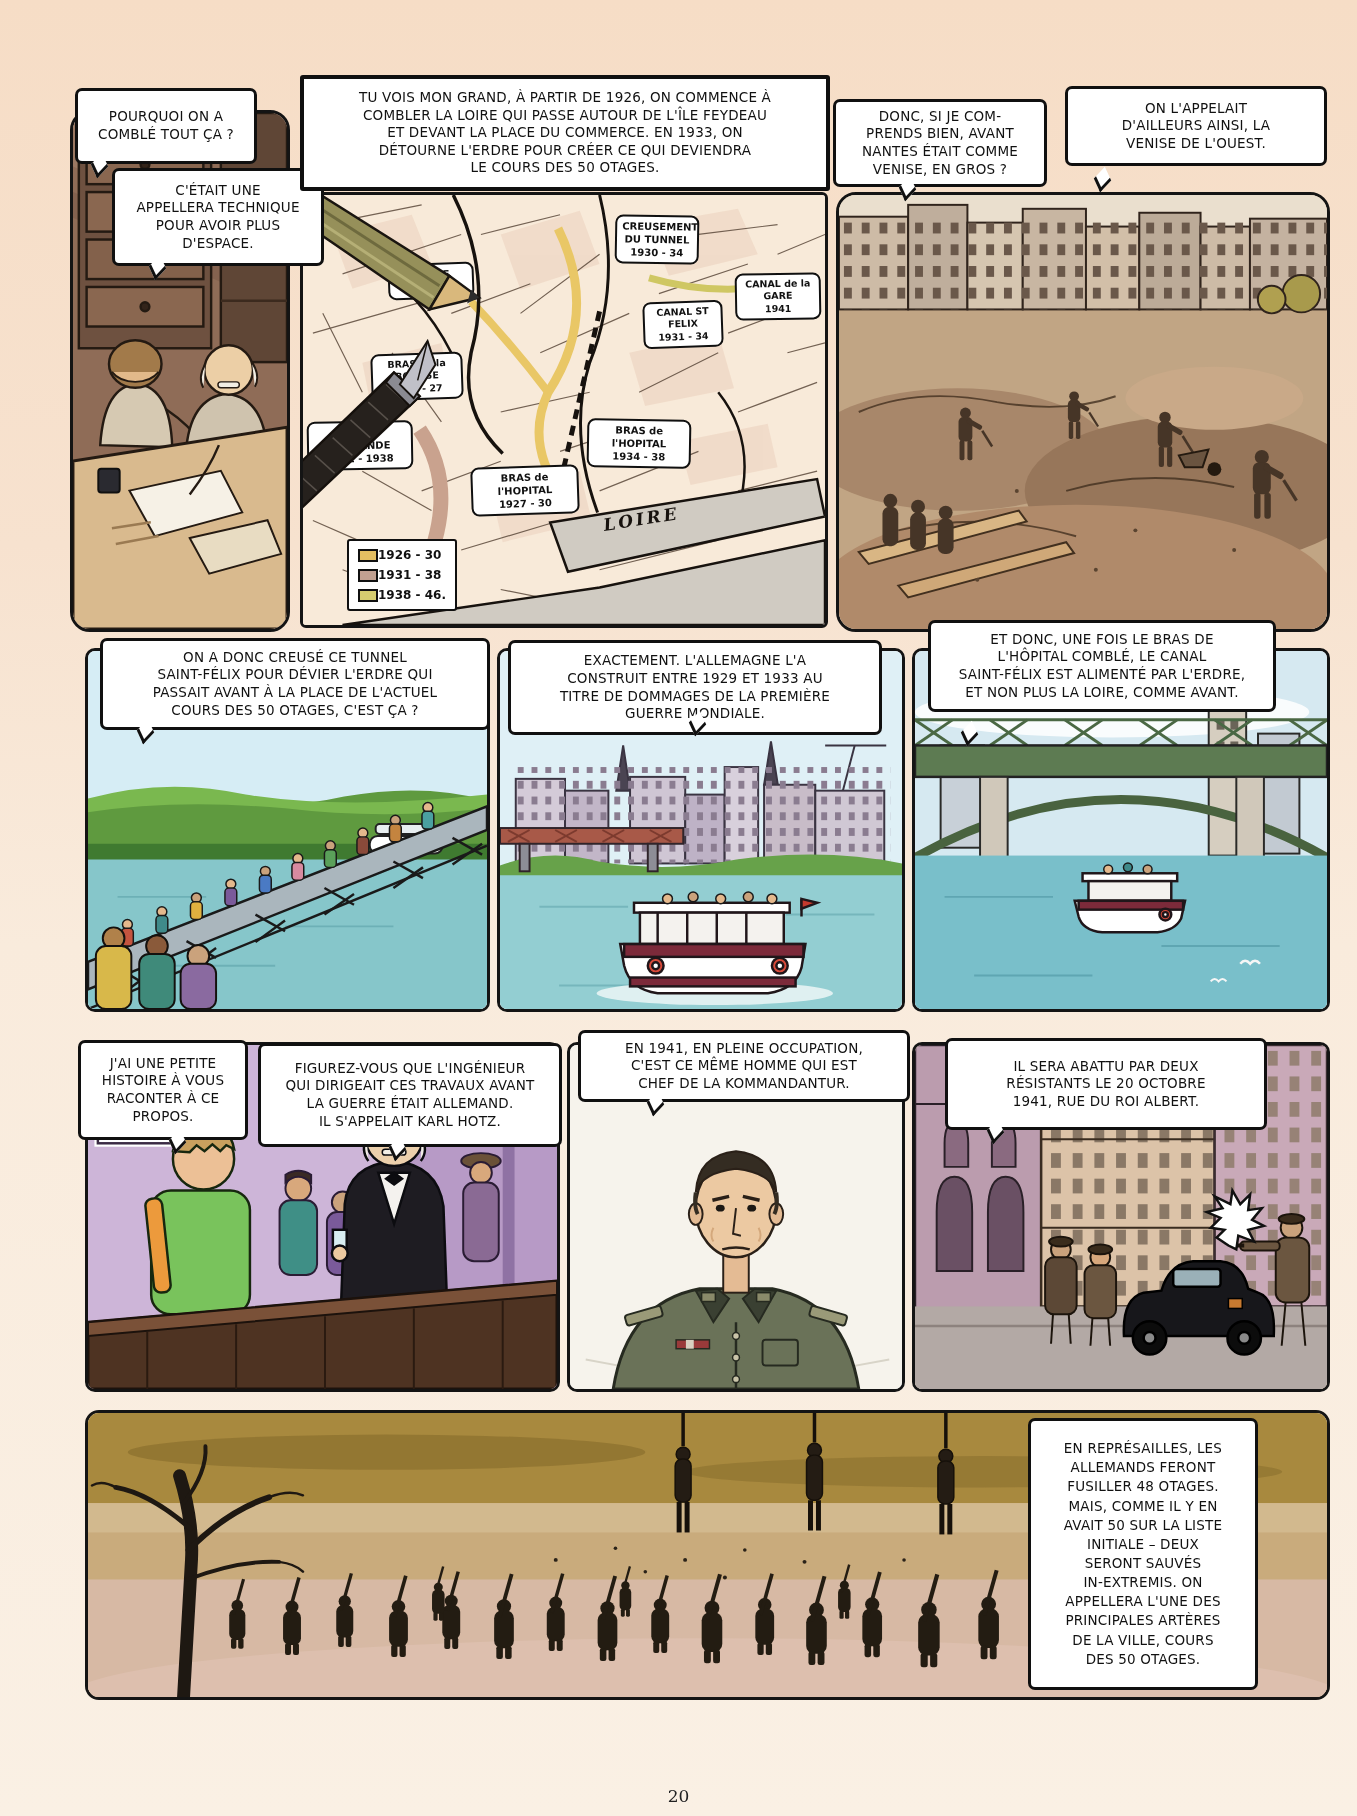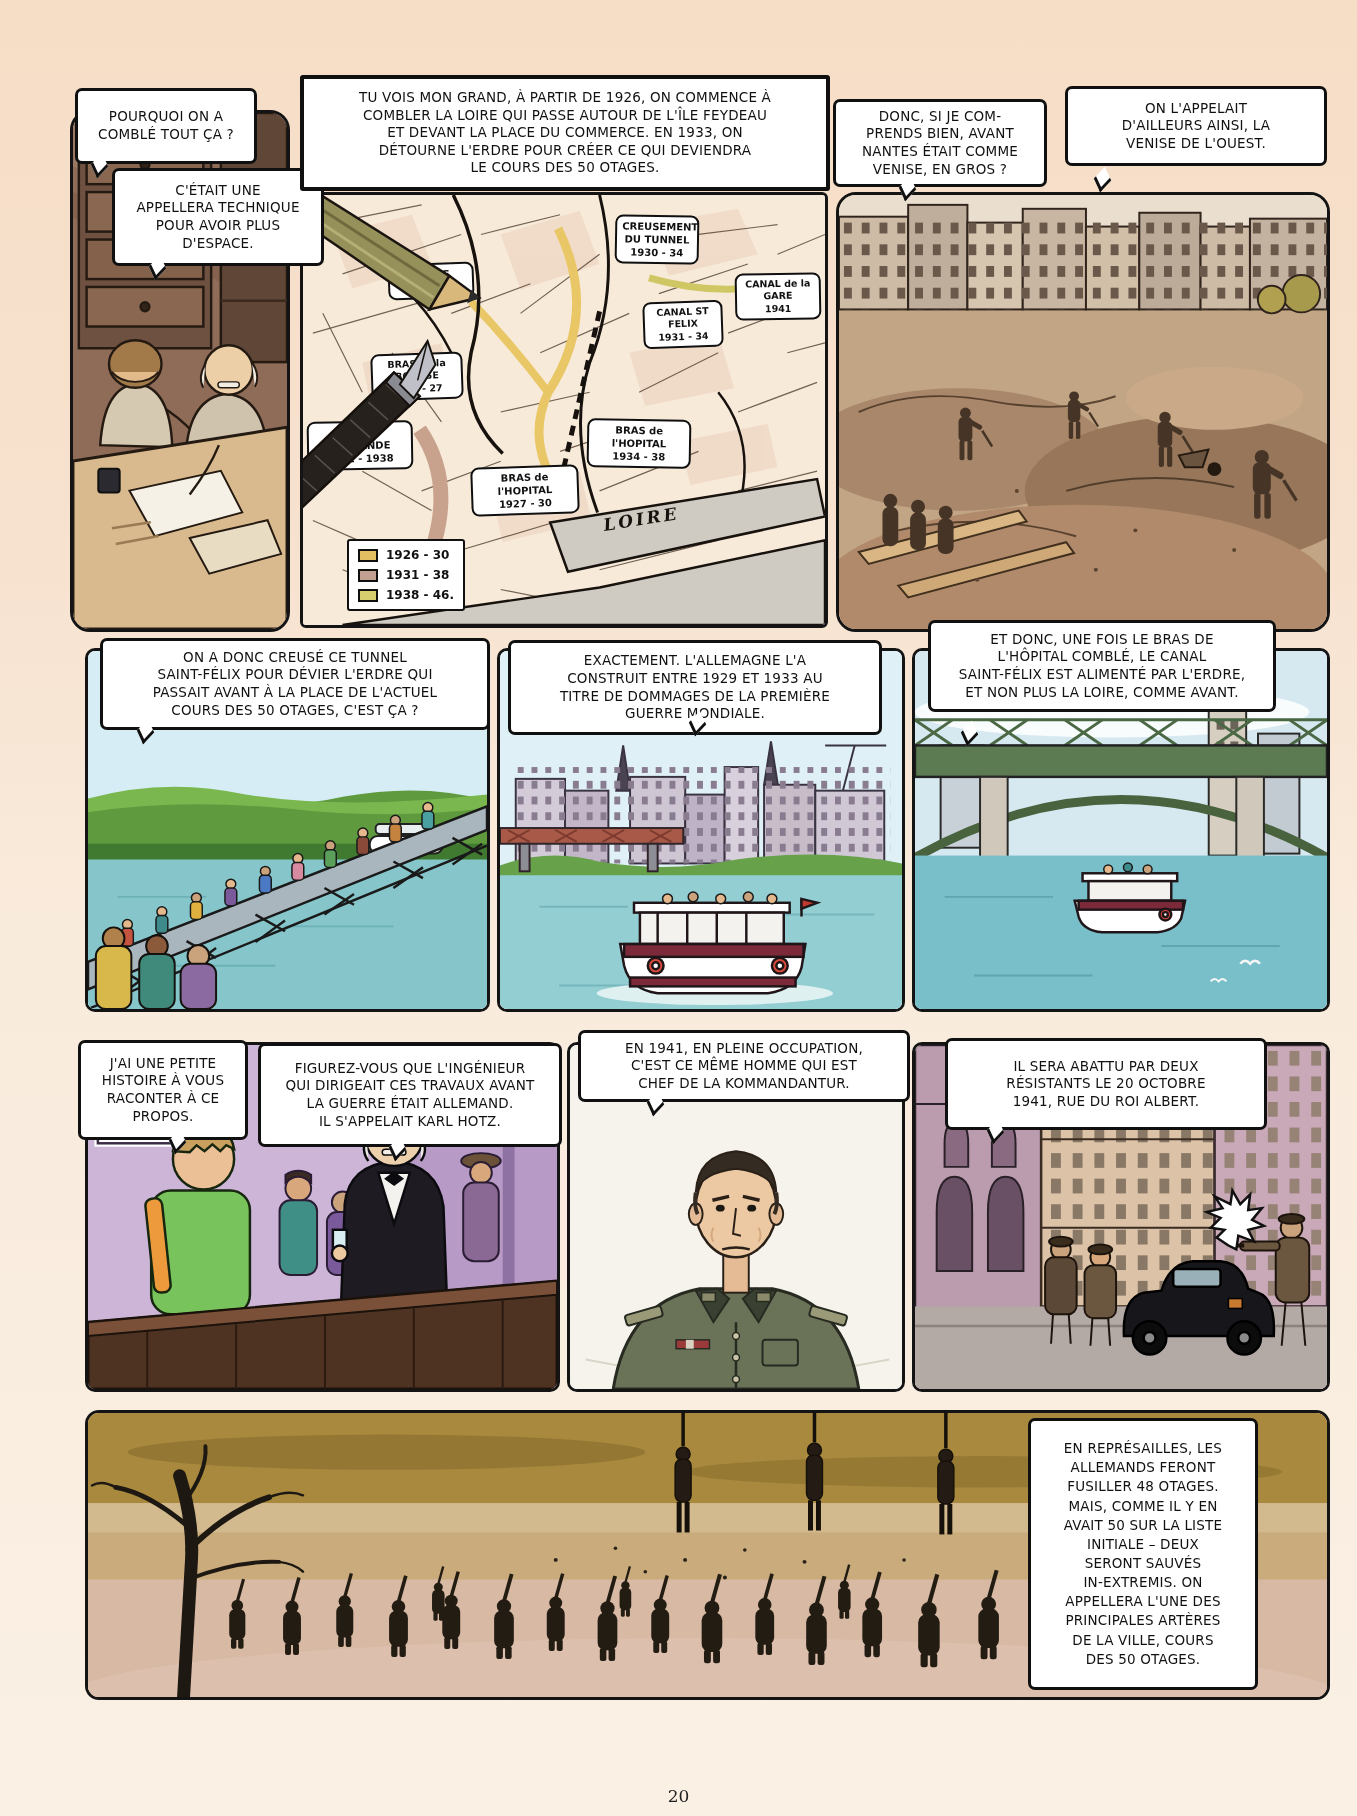--- a/index.html
+++ b/index.html
@@ -17,21 +17,21 @@
   .tail{position:absolute;width:15px;height:15px;background:#fff;border-right:3px solid #101010;
         border-bottom:3px solid #101010;transform:rotate(65deg) skewX(22deg);z-index:6}
   .map-label{position:absolute;background:#fff;border:2.5px solid #101010;border-radius:8px;
              padding:3px 5px;font-size:10px;font-weight:bold;text-align:center;
              white-space:pre-line;line-height:1.3;z-index:3}
   .loire{position:absolute;font-family:"DejaVu Serif","Liberation Serif",serif;font-style:italic;
          font-weight:bold;font-size:17px;letter-spacing:3px;transform:rotate(-9deg);
          color:#17120e;z-index:3}
   .legend{position:absolute;background:#fff;border:2.5px solid #101010;border-radius:3px;
           padding:7px 9px;display:flex;flex-direction:column;gap:6px;z-index:3}
-  .legend-row{display:flex;align-items:center;gap:8px;font-weight:bold;font-size:12px}
+  .legend-row{display:flex;align-items:center;gap:0;font-weight:bold;font-size:12px}
   .swatch{width:20px;height:13px;border:2px solid #101010}
   .map-tools{position:absolute;inset:0;z-index:4;pointer-events:none}
   .pageno{position:absolute;bottom:10px;left:0;width:100%;text-align:center;
           font-family:"DejaVu Serif","Liberation Serif",serif;font-size:17px;color:#222;z-index:2}
 </style>
 </head>
 <body>
 
 <div class="page">
 

